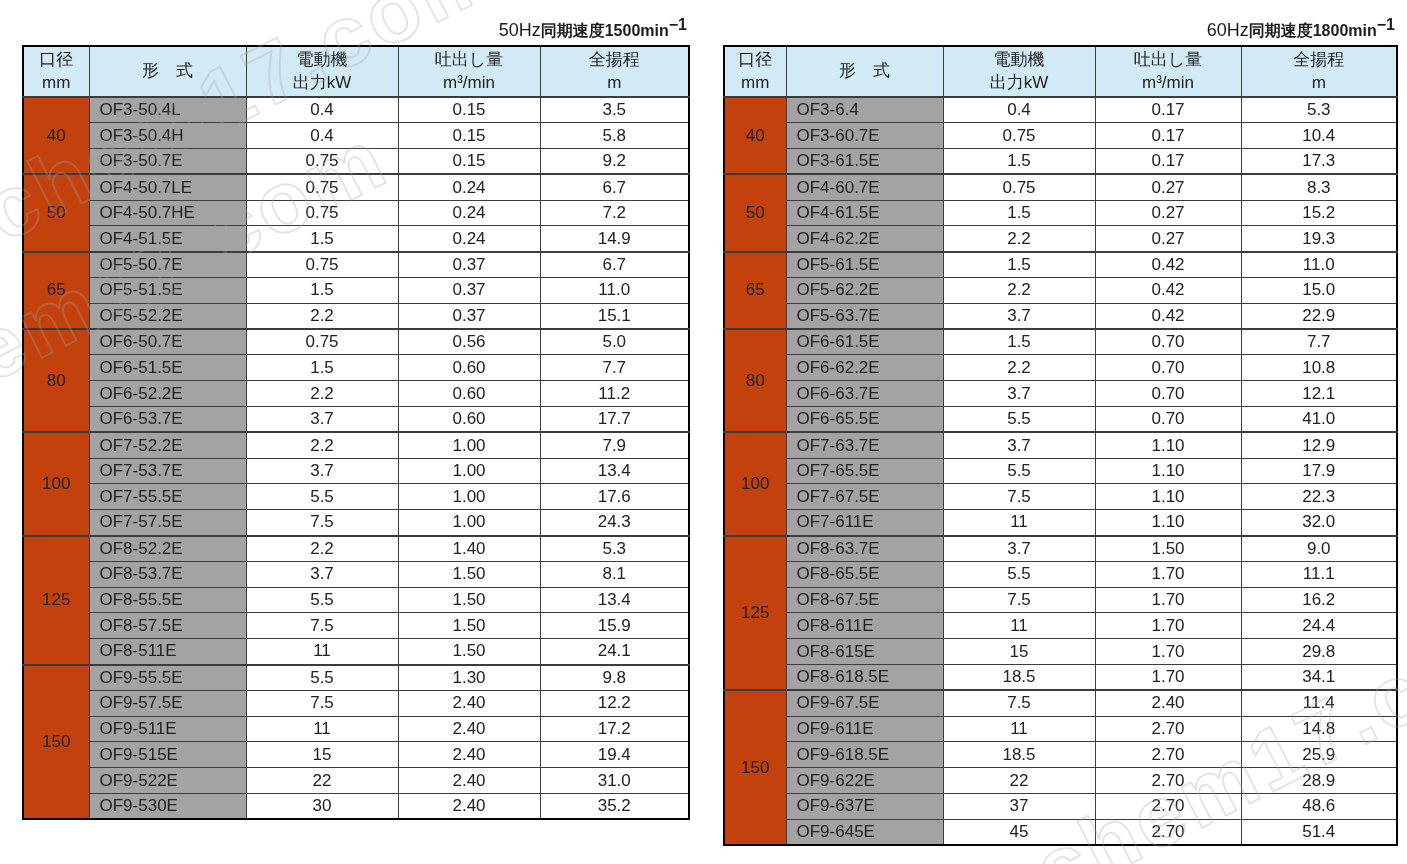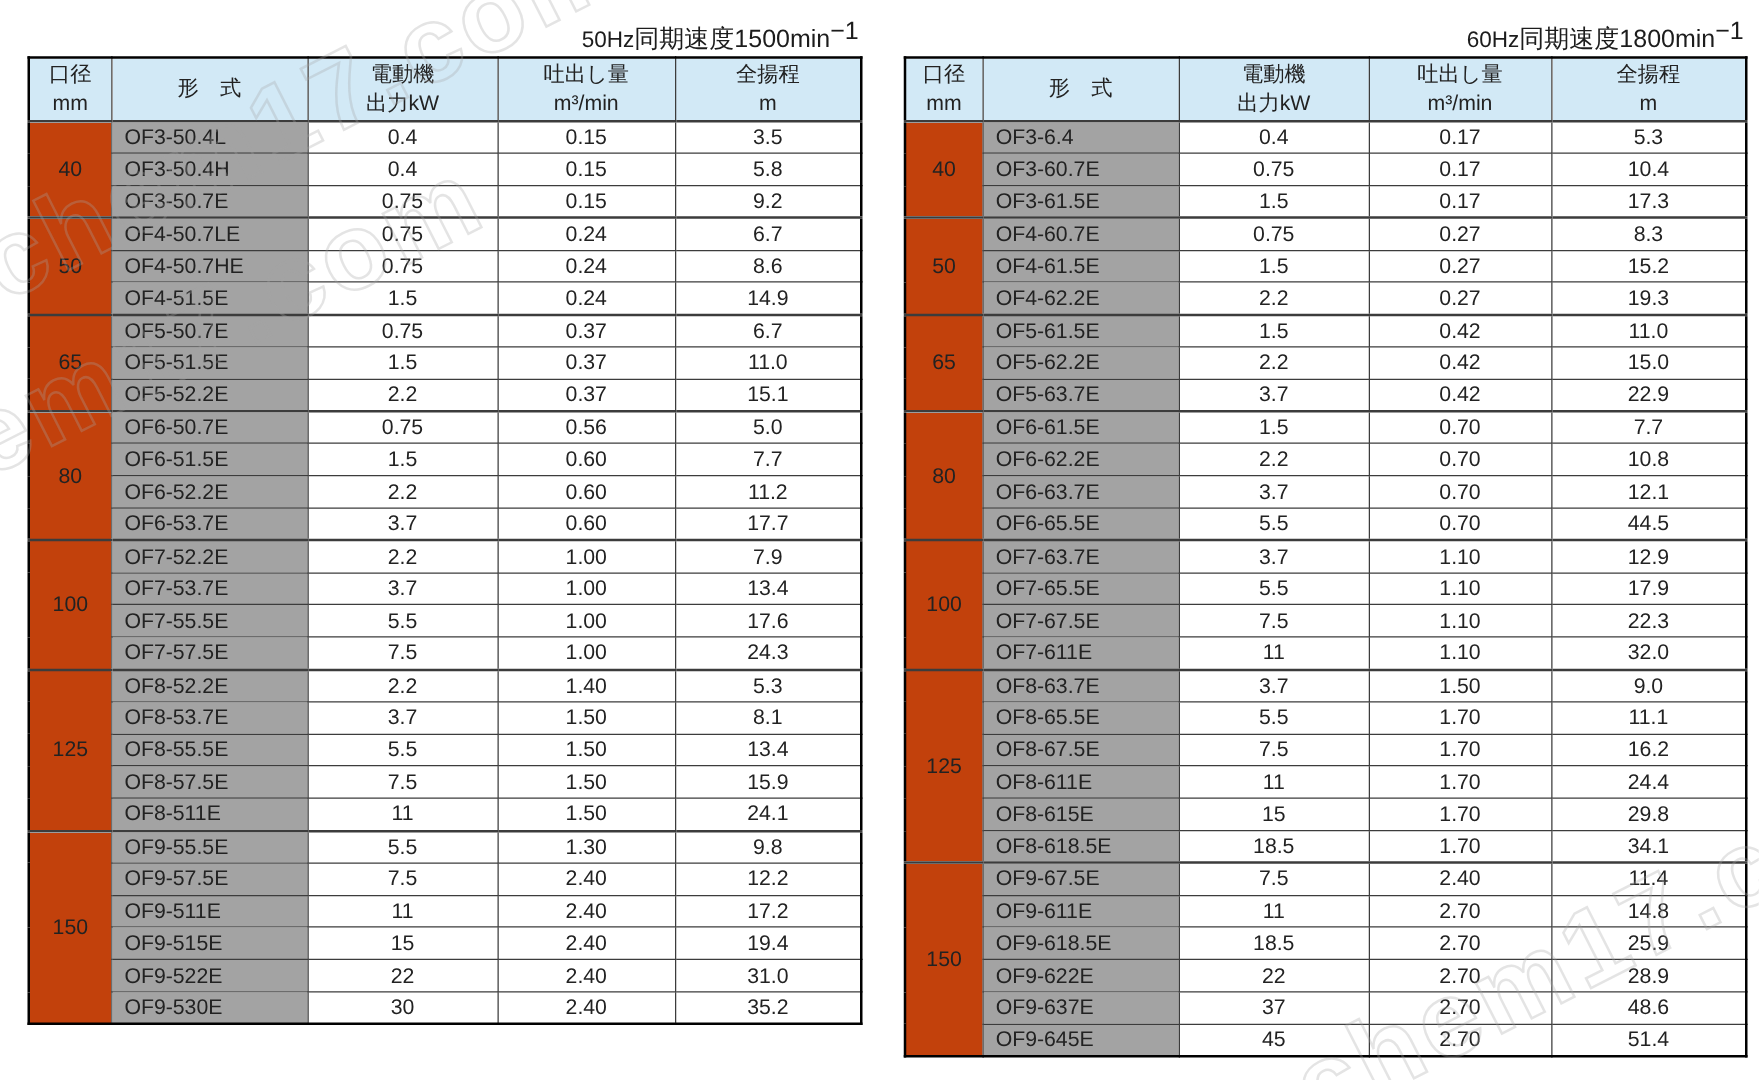--- a/index.html
+++ b/index.html
@@ -17,21 +17,21 @@
 
   .tbl-title {
     height: 37px;
     text-align: right;
     white-space: nowrap;
     color: #1c1c1c;
     padding-right: 1px;
     line-height: 34px;
   }
   .tbl-title .big  { font-size: 18px; letter-spacing: 0px; }
-  .tbl-title .mid  { font-size: 20px; }
+  .tbl-title .mid  { font-size: 16px; font-weight: bold; }
   .tbl-title sup   { font-size: 13px; vertical-align: super; }
 
   table.spec {
     border-collapse: collapse;
     table-layout: fixed;
     width: 100%;
     border: 2px solid #000000;
   }
   table.spec th, table.spec td {
     border: 1.5px solid #3c3c3c;
@@ -140,21 +140,21 @@
           <td rowspan="3" class="bore">50</td>
           <td class="model">OF4-50.7LE</td>
           <td>0.75</td>
           <td>0.24</td>
           <td class="dashed">6.7</td>
         </tr>
         <tr>
           <td class="model">OF4-50.7HE</td>
           <td>0.75</td>
           <td>0.24</td>
-          <td class="dashed">8.6</td>
+          <td class="dashed">7.2</td>
         </tr>
         <tr>
           <td class="model">OF4-51.5E</td>
           <td>1.5</td>
           <td>0.24</td>
           <td class="dashed">14.9</td>
         </tr>
         <tr class="group-start">
           <td rowspan="3" class="bore">65</td>
           <td class="model">OF5-50.7E</td>
@@ -405,21 +405,21 @@
         <tr>
           <td class="model">OF6-63.7E</td>
           <td>3.7</td>
           <td>0.70</td>
           <td class="dashed">12.1</td>
         </tr>
         <tr>
           <td class="model">OF6-65.5E</td>
           <td>5.5</td>
           <td>0.70</td>
-          <td class="dashed">44.5</td>
+          <td class="dashed">41.0</td>
         </tr>
         <tr class="group-start">
           <td rowspan="4" class="bore">100</td>
           <td class="model">OF7-63.7E</td>
           <td>3.7</td>
           <td>1.10</td>
           <td class="dashed">12.9</td>
         </tr>
         <tr>
           <td class="model">OF7-65.5E</td>

